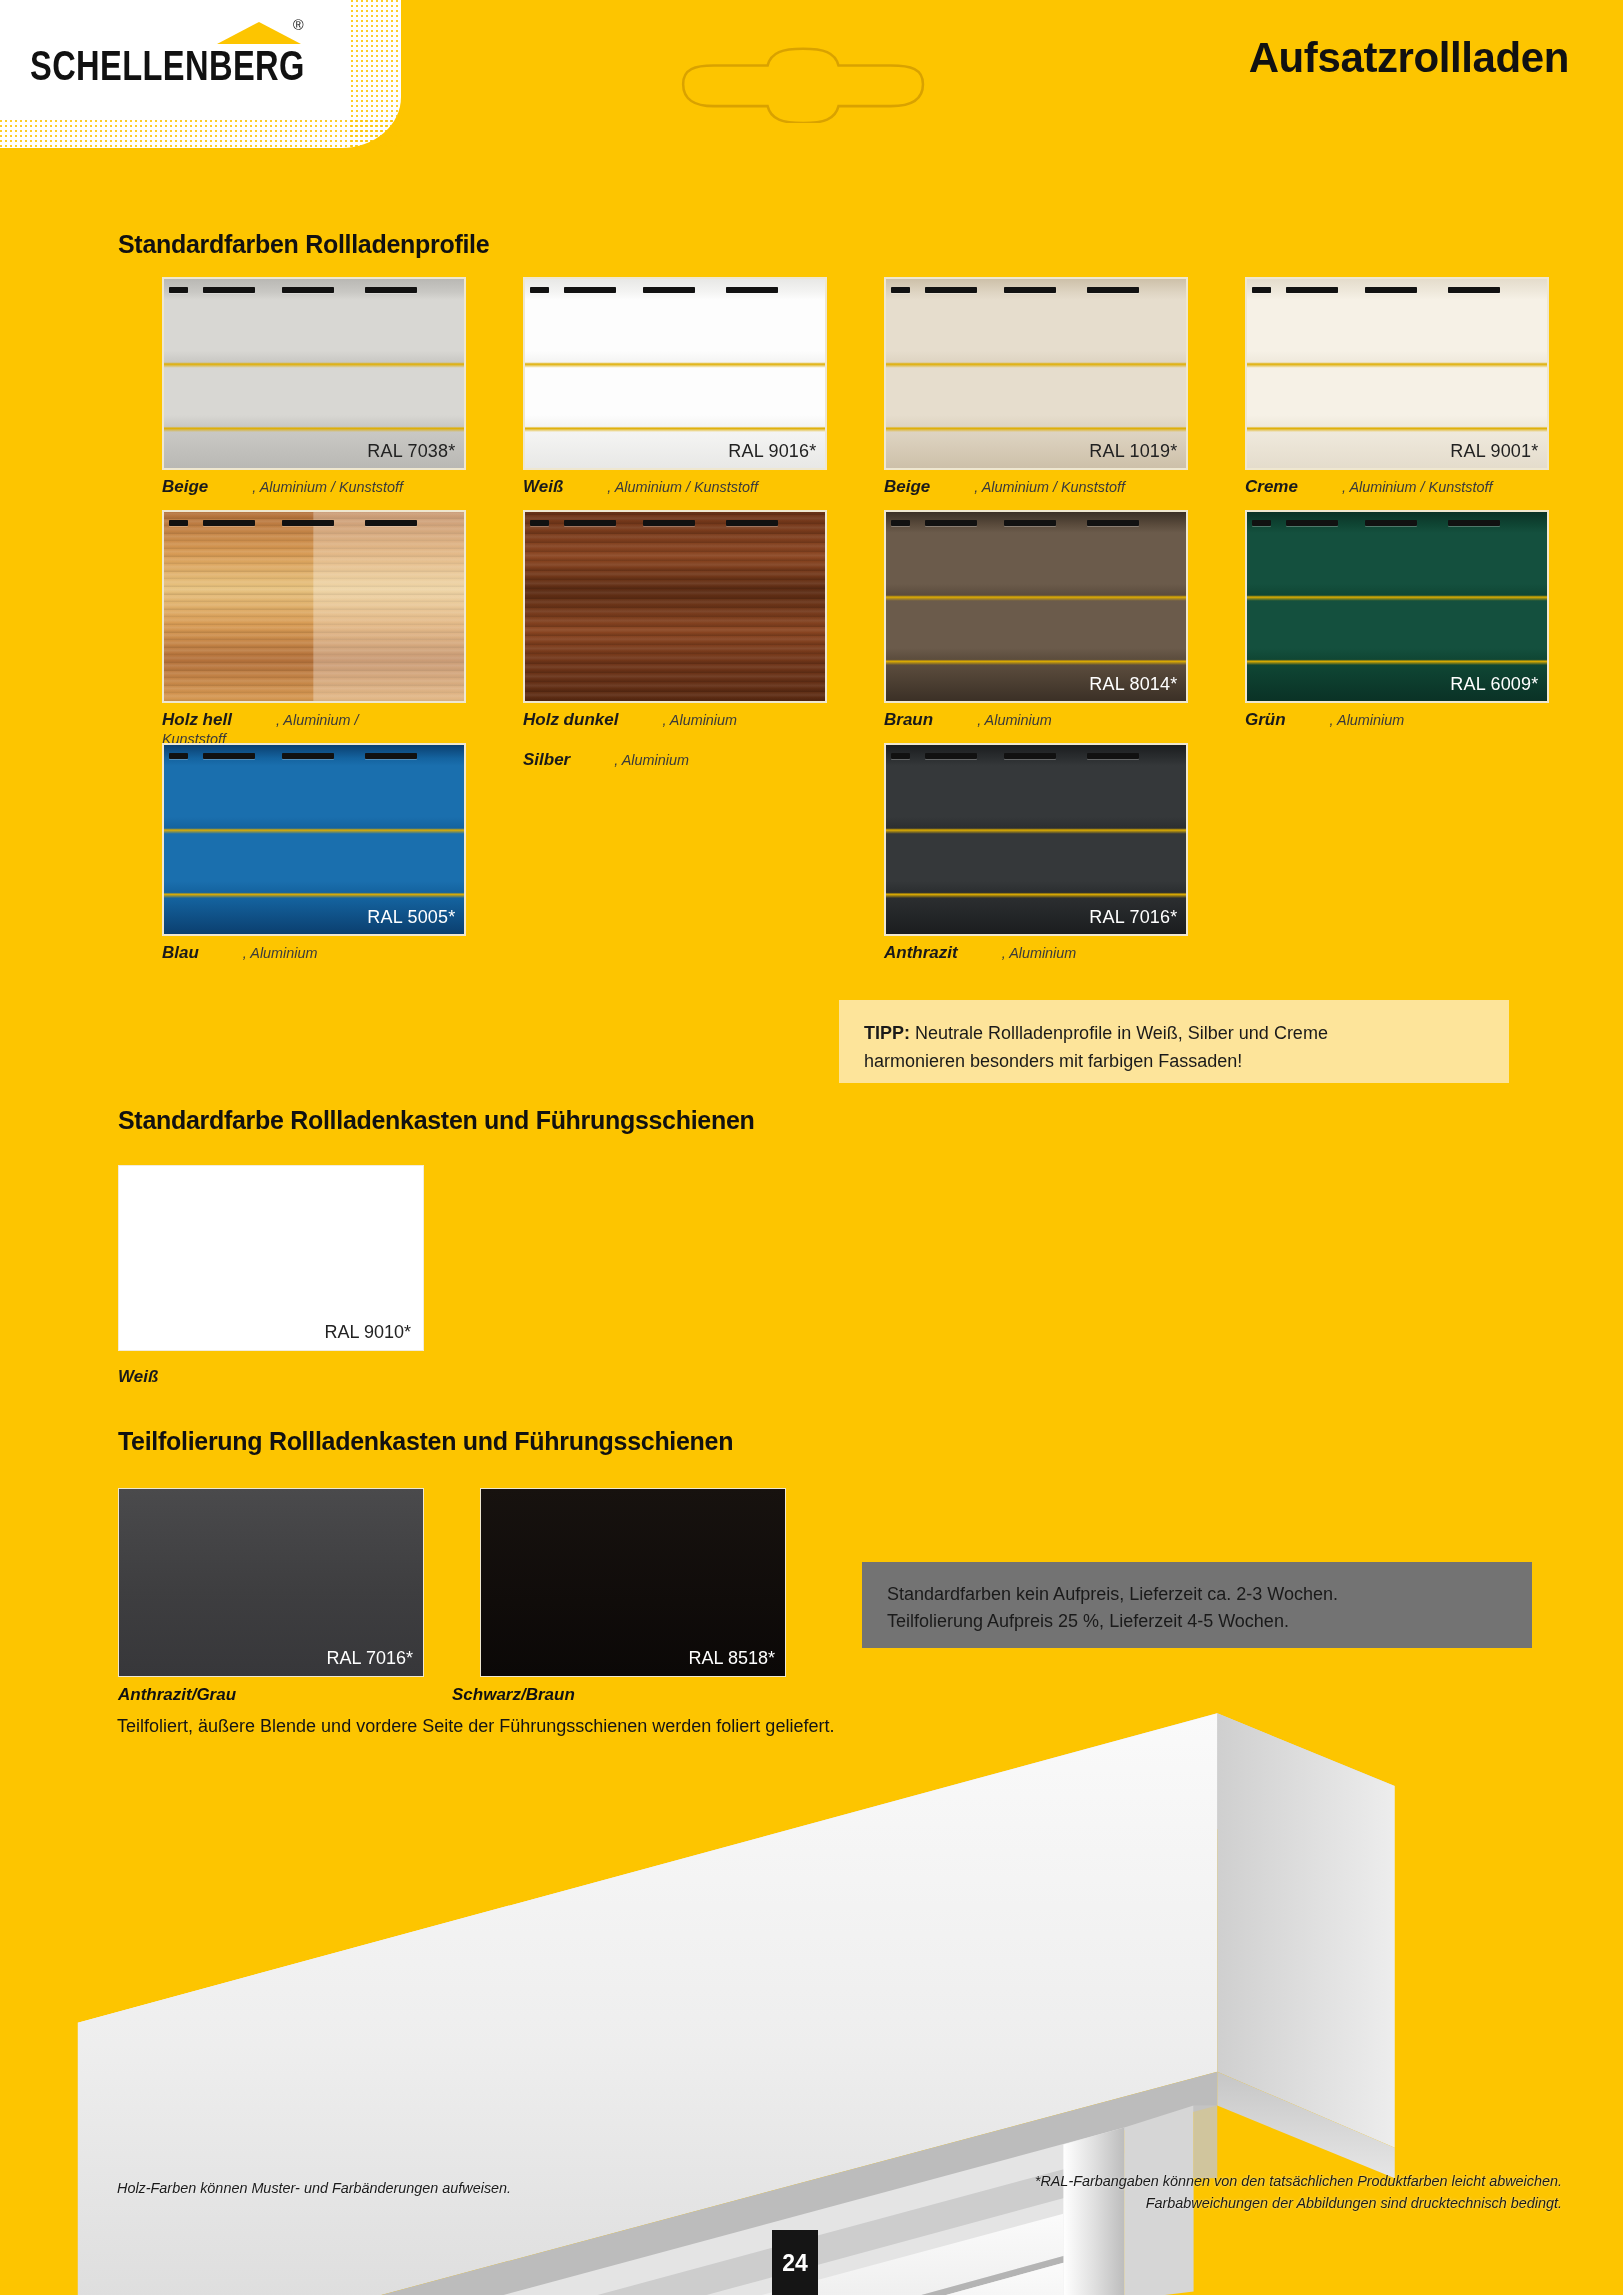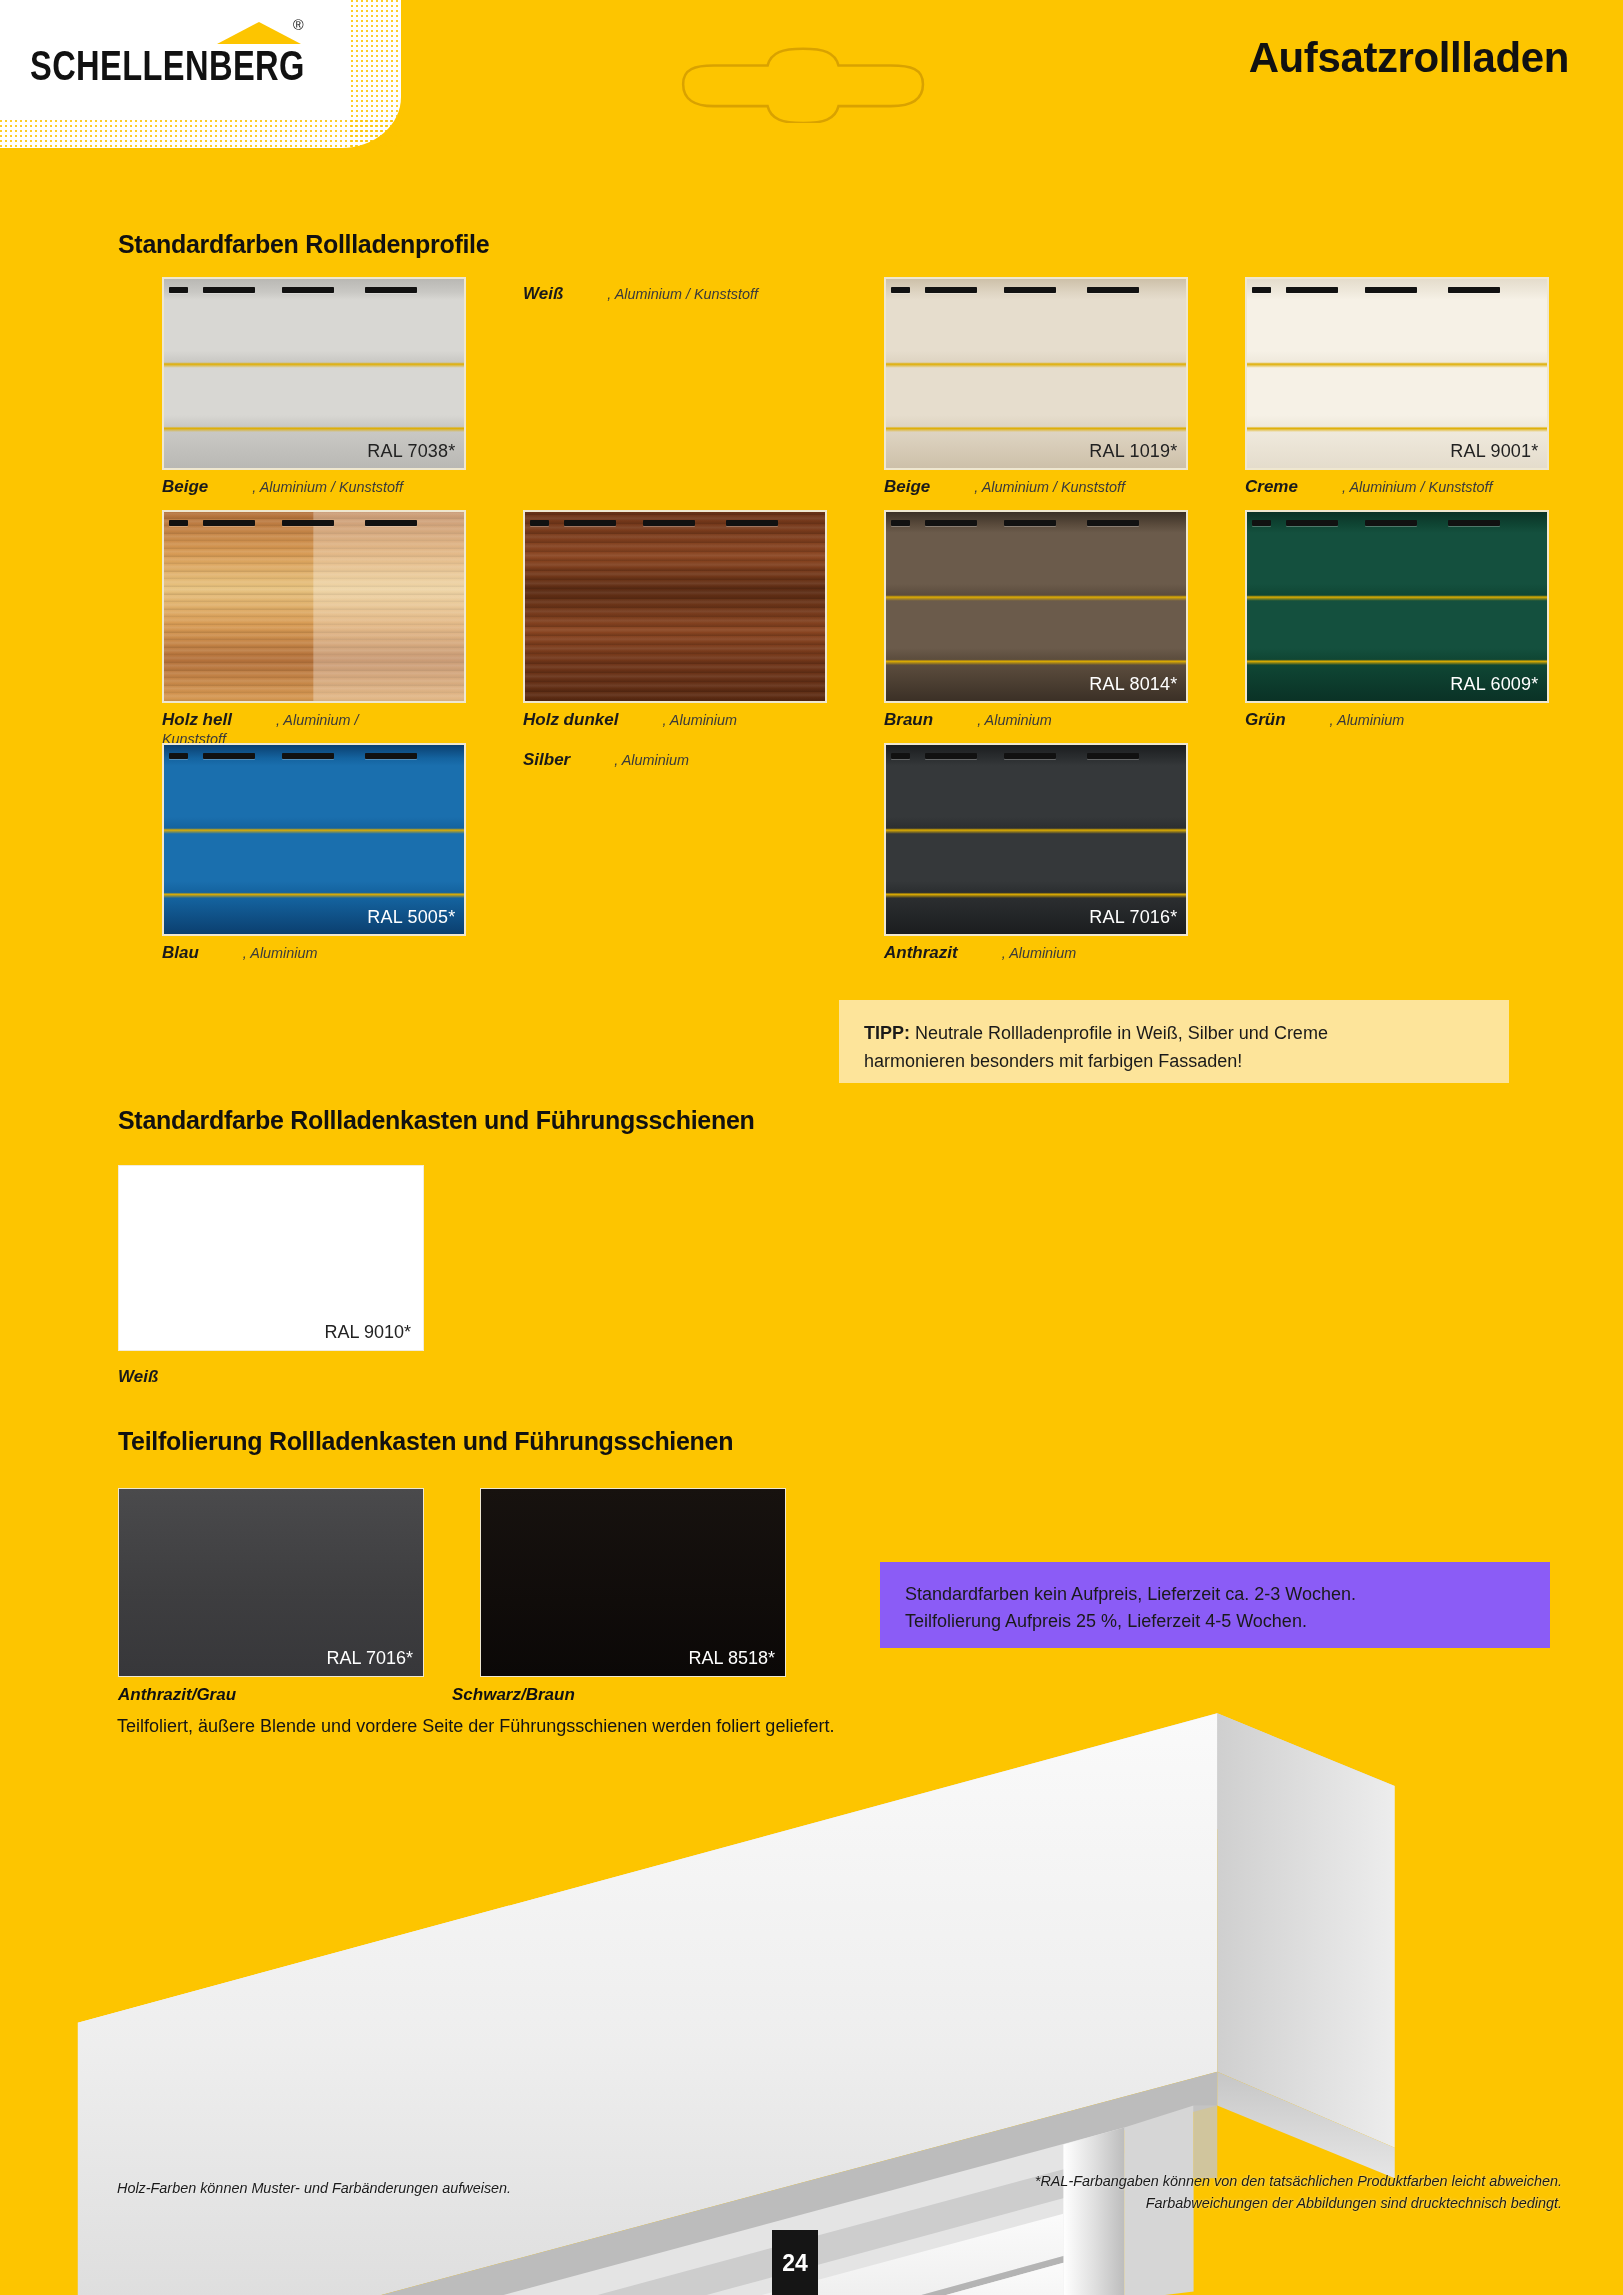--- a/index.html
+++ b/index.html
@@ -124,22 +124,22 @@
     border:1.7px solid #efe7d0;
   }
   .foil.one { left:118px; background:linear-gradient(180deg,#4a4a4c 0%,#3e3e40 55%,#37373a 100%); }
   .foil.two { left:480px; background:linear-gradient(180deg,#17120f 0%,#100c0a 60%,#0b0807 100%); }
   .foil .ral { position:absolute; right:10px; bottom:6.8px; font-size:18px; color:#fff; }
   .cap-foil { position:absolute; top:1685px; font-size:17px; font-weight:bold; font-style:italic; color:#111; }
   .cap-foil.one { left:118px; }
   .cap-foil.two { left:452px; }
 
   .notebox {
-    position:absolute; left:880px; top:1562px; width:670px; height:86px;
-    background:#8b5cf6; padding:18.6px 25px 0 25px;
+    position:absolute; left:862px; top:1562px; width:670px; height:86px;
+    background:#737373; padding:18.6px 25px 0 25px;
     font-size:18px; color:#1a1a1a; line-height:1.55;
   }
   .teilfoliert-note {
     position:absolute; left:117px; top:1716px;
     font-size:18px; color:#141414;
   }
 
   
   .photo { position:absolute; left:0; top:1708px; width:1623px; height:588px; overflow:hidden; }
   .photo svg { display:block; }
@@ -195,20 +195,30 @@
           <div class="slot" style="left: 5px; width: 18.6px;"></div>
           <div class="slot" style="left: 39px; width: 52px;"></div>
           <div class="slot" style="left: 118px; width: 52px;"></div>
           <div class="slot" style="left: 201px; width: 52px;"></div>
         </div>
         <span class="ral dark">RAL 7038*</span>
       </div>
       <div class="cap"><b>Beige</b><span>, Aluminium / Kunststoff</span></div>
     </div>
     <div class="cell r1">
+      <div class="swatch">
+        <div class="bands" style="background: linear-gradient(rgb(232, 232, 230) 0%, rgb(244, 244, 243) 7%, rgb(253, 253, 253) 11%, rgb(253, 253, 253) 38%, rgb(244, 244, 243) 44%, rgba(0, 0, 0, 0.12) 45%, rgb(253, 253, 253) 47%, rgb(253, 253, 253) 72%, rgb(244, 244, 243) 78%, rgba(0, 0, 0, 0.12) 79%, rgb(244, 244, 243) 81%, rgb(232, 232, 230) 100%);"></div>
+        <div class="slots">
+          <div class="slot" style="left: 5px; width: 18.6px;"></div>
+          <div class="slot" style="left: 39px; width: 52px;"></div>
+          <div class="slot" style="left: 118px; width: 52px;"></div>
+          <div class="slot" style="left: 201px; width: 52px;"></div>
+        </div>
+        <span class="ral dark">RAL 9016*</span>
+      </div>
       <div class="cap"><b>Weiß</b><span>, Aluminium / Kunststoff</span></div>
     </div>
     <div class="cell r1">
       <div class="swatch">
         <div class="bands" style="background: linear-gradient(rgb(205, 192, 169) 0%, rgb(222, 212, 194) 7%, rgb(230, 221, 205) 11%, rgb(230, 221, 205) 38%, rgb(222, 212, 194) 44%, rgba(0, 0, 0, 0.12) 45%, rgb(230, 221, 205) 47%, rgb(230, 221, 205) 72%, rgb(222, 212, 194) 78%, rgba(0, 0, 0, 0.12) 79%, rgb(222, 212, 194) 81%, rgb(205, 192, 169) 100%);"></div>
         <div class="slots">
           <div class="slot" style="left: 5px; width: 18.6px;"></div>
           <div class="slot" style="left: 39px; width: 52px;"></div>
           <div class="slot" style="left: 118px; width: 52px;"></div>
           <div class="slot" style="left: 201px; width: 52px;"></div>

